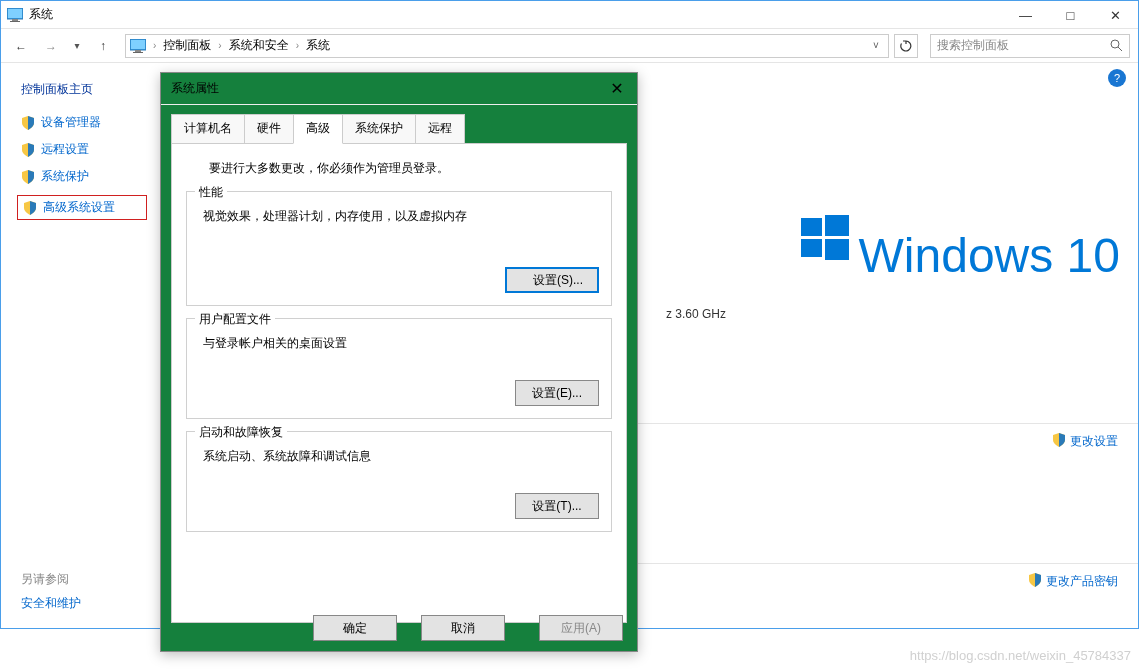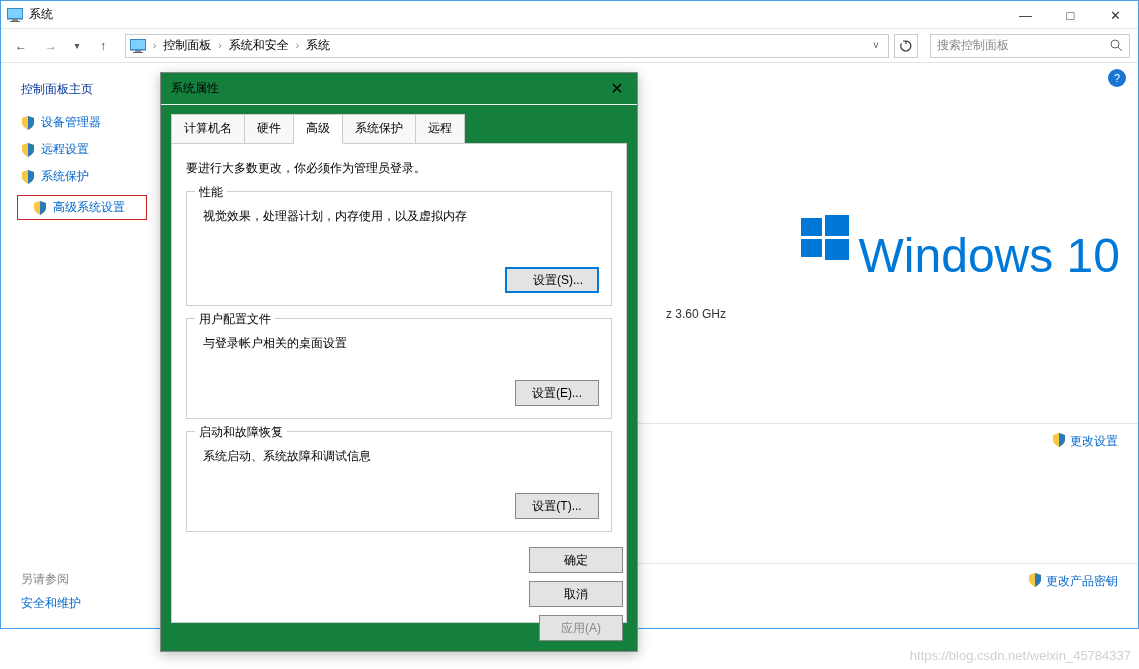--- a/index.html
+++ b/index.html
@@ -27,21 +27,21 @@
 .refresh { width:24px; height:24px; border:1px solid #ccc; display:flex; align-items:center; justify-content:center; margin-left:-1px; }
 .search-box { width:200px; height:24px; border:1px solid #ccc; display:flex; align-items:center; padding:0 6px; color:#888; margin-left:6px; }
 .search-box .mag { margin-left:auto; color:#666; }
 
 
 .content { display:flex; height: calc(100% - 62px); }
 .sidebar { width: 160px; padding: 18px 0 0 20px; }
 .sidebar-title { color:#003399; margin-bottom: 16px; }
 .sidebar-link { display:flex; align-items:center; color:#0066cc; margin-bottom:10px; gap:6px; cursor:pointer; }
 .shield-icon { width:14px; height:14px; }
-.sidebar-link.boxed { border:1px solid #d02020; padding:3px 6px 3px 15px; margin-left:-4px; width:130px; }
+.sidebar-link.boxed { border:1px solid #d02020; padding:3px 6px 3px 5px; margin-left:-4px; width:130px; }
 
 .main-area { flex:1; position:relative; padding-top:18px; }
 .help-badge { position:absolute; right:12px; top:6px; width:18px; height:18px; border-radius:50%; background:#1976d2; color:#fff; display:flex; align-items:center; justify-content:center; font-size:11px; }
 
 .win10-brand { position:absolute; right:18px; top:130px; display:flex; align-items:center; gap:10px; }
 .win10-logo { width:48px; height:48px; }
 .win10-text { font-size:48px; font-weight:300; color:#0078d7;margin-top:35px; }
 .ghz { position:absolute; left:505px; top:244px; color:#333; }
 
 .change-link { position:absolute; display:flex; gap:4px; color:#0066cc; right:20px; }
@@ -56,33 +56,33 @@
 .dialog { position:absolute; left:160px; top:72px; width:478px; height:580px; background:#15803d; border:1px solid #888; box-shadow:0 3px 12px rgba(0,0,0,0.25); z-index:10; }
 .dialog-titlebar { height:32px; display:flex; align-items:center; padding:0 10px; border-bottom:1px solid #eee; }
 .dialog-titlebar .dtitle { flex:1; }
 .dialog-close { width:40px; height:32px; display:flex; align-items:center; justify-content:center; font-size:16px; margin-right:-10px; }
 
 .tabs { display:flex; padding:8px 10px 0 10px; }
 .tab { padding:5px 12px 6px; border:1px solid #ccc; border-bottom:none; margin-right:-1px; background:#f8f8f8; position:relative; top:1px; }
 .tab.active { background:#fff; border-bottom:1px solid #fff; z-index:1; }
 .tab-panel { border:1px solid #ccc; margin:0 10px; padding:16px 14px 10px; background:#fff; height:480px; position:relative; }
 
-.panel-note { margin-bottom:14px; }
+.panel-note { margin-bottom:14px;margin-left:23px; }
 .group { border:1px solid #d0d0d0; padding:10px 12px 12px; margin-bottom:12px; position:relative; }
 .group-title { position:absolute; top:-8px; left:8px; background:#fff; padding:0 4px; }
 .group-text { margin:6px 0 14px 4px; }
 .group-btn-row { display:flex; justify-content:flex-end; }
 .win-button { min-width:84px; height:26px; border:1px solid #888; background:#e3e3e3; padding:0 14px; cursor:pointer; }
 .win-button.highlighted { border:2px solid #0078d7;padding-left:26px; }
 .win-button.disabled { color:#888;margin-left:10px; }
 
 .env-row { display:flex; justify-content:flex-end; margin-top:8px; padding:10px; border:1px solid #d02020; position:absolute; right:14px; bottom:52px; width:175px; }
 .env-row .win-button { min-width:140px; }
 
-.dialog-buttons { position:absolute; bottom:10px; right:14px; display:flex; gap:8px;flex-direction:column; }
+.dialog-buttons { position:absolute; bottom:10px; right:14px; display:flex; gap:24px; }
 
 .watermark { position:absolute; right:8px; bottom:6px; color:#d0d0d0; font-size:13px; z-index:20; }
 
 svg { display:block; }
 </style>
 </head>
 <body>
 
 <div class="main-window">
 

